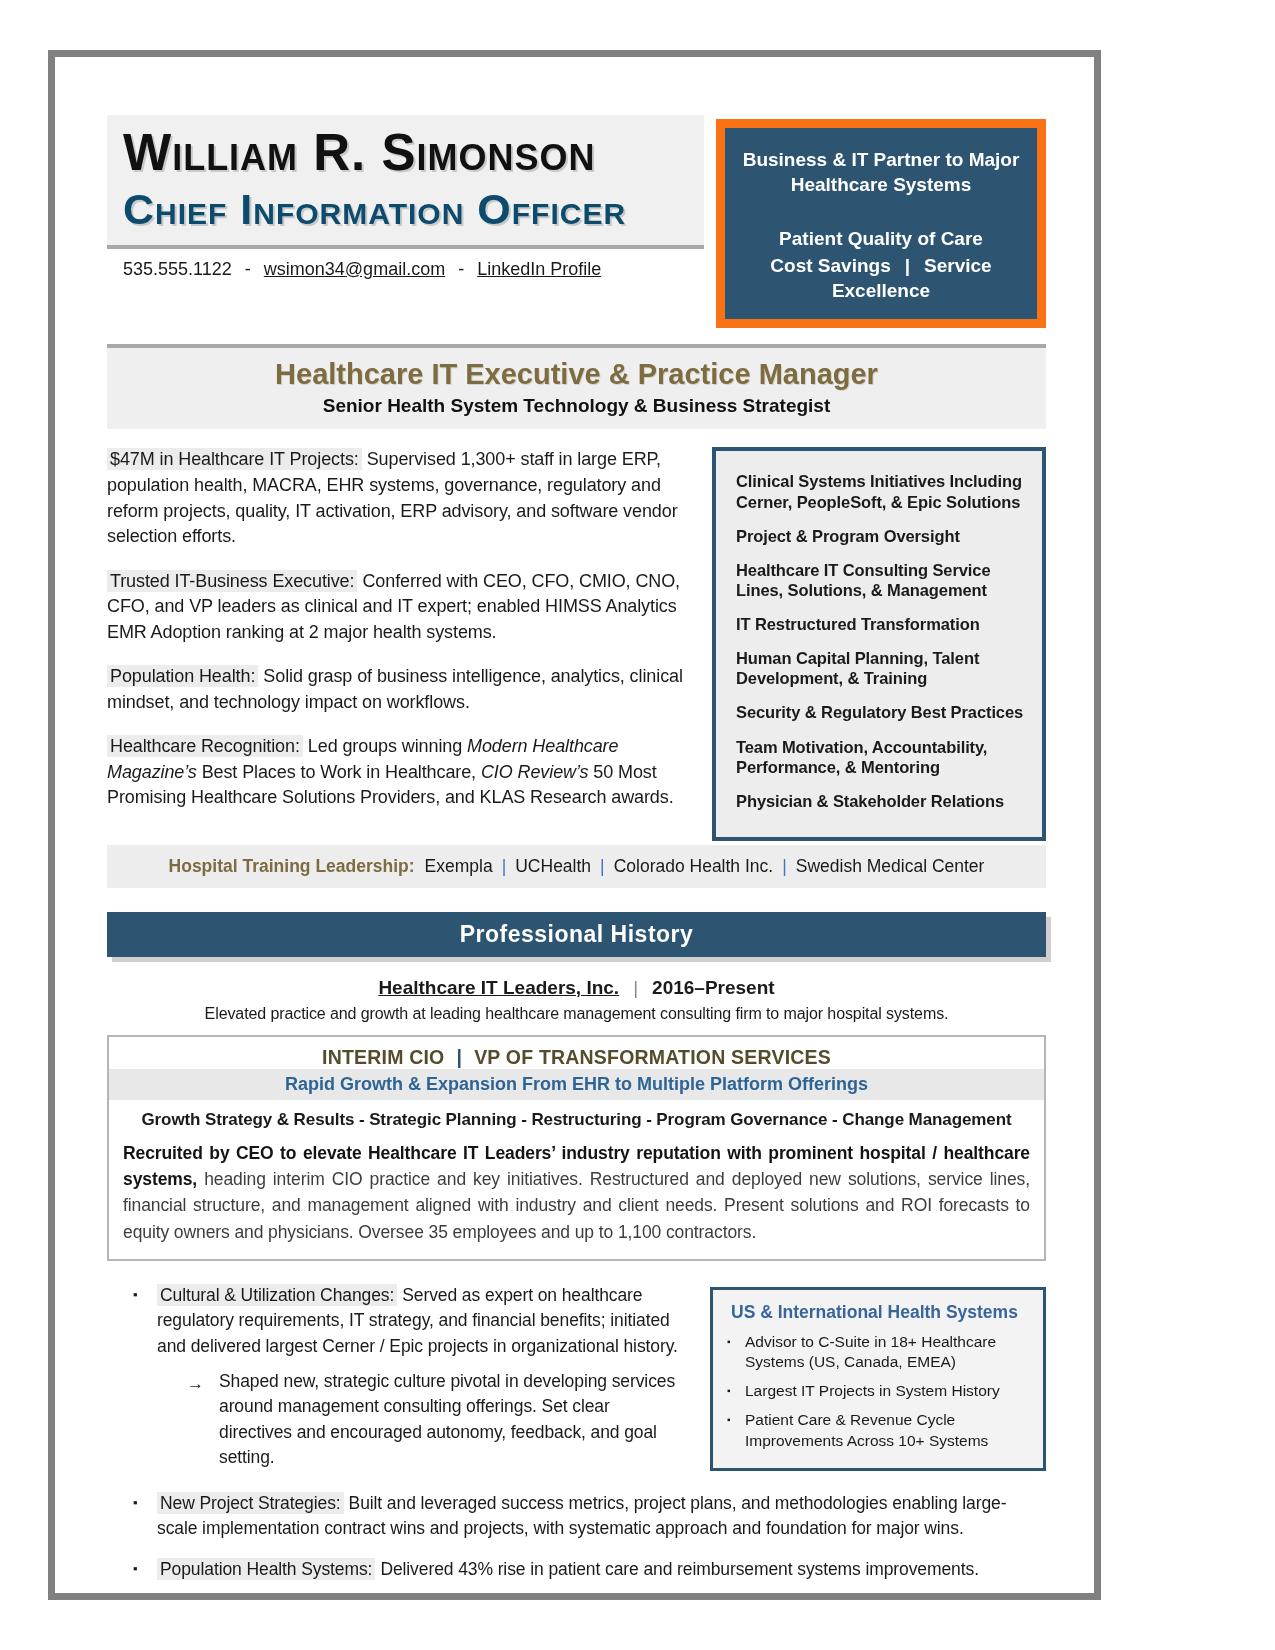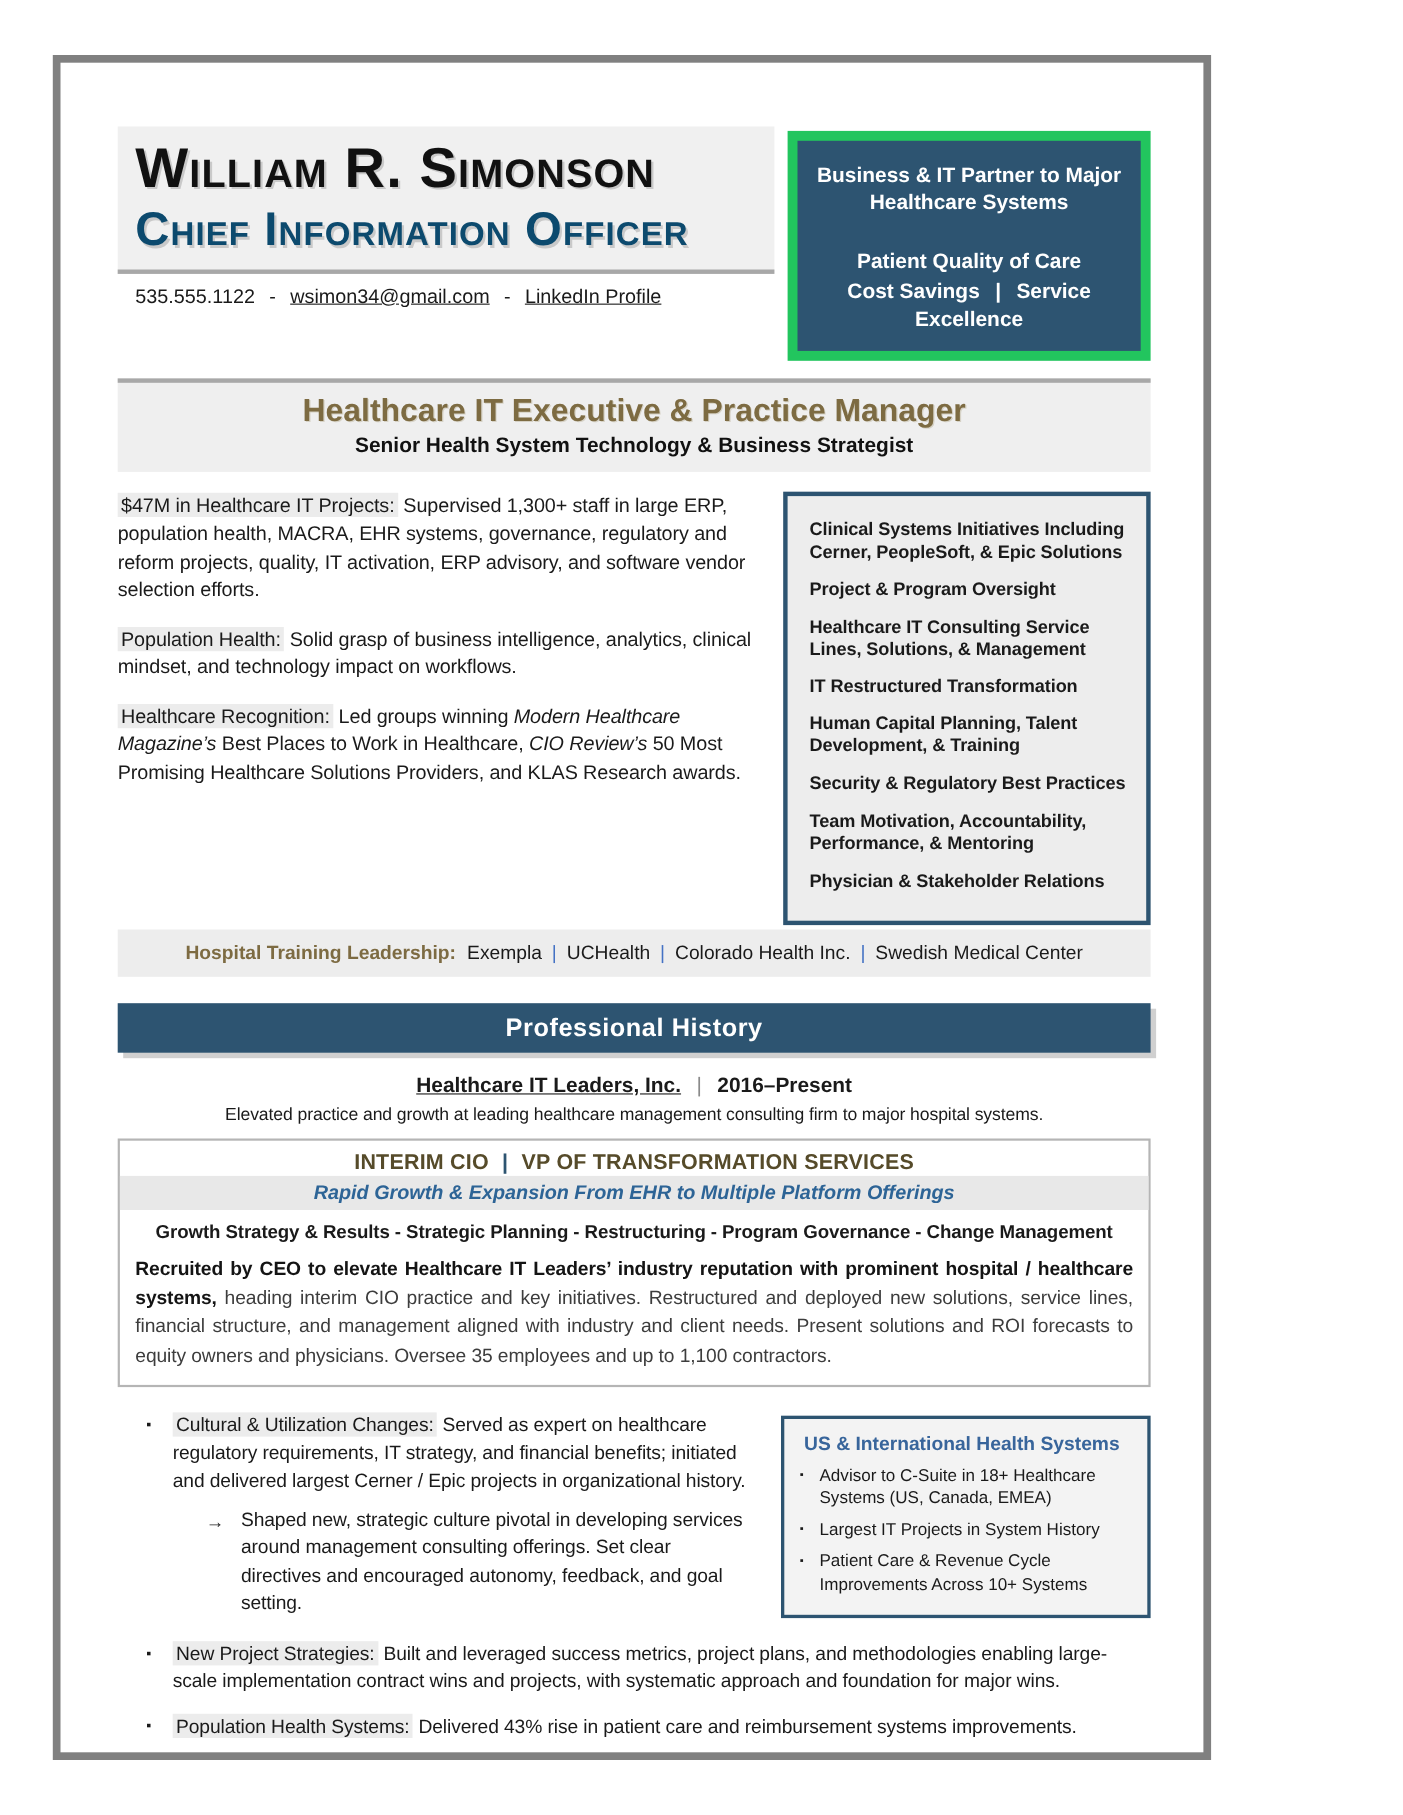--- a/index.html
+++ b/index.html
@@ -44,21 +44,21 @@
     line-height: 1.0;
     letter-spacing: 1px;
     color: #0c4a6e;
     text-shadow: 2px 2px 0 #c9c9c9;
     margin-top: 10px;
   }
   .contact-line { padding: 10px 0 0 16px; font-size: 18px; color: #1a1a1a; }
   .contact-line .dash { margin: 0 8px; }
   .contact-line a { color: #1a1a1a; text-decoration: underline; }
 
-  .value-card-wrap { width: 330px; background: #22c55e; padding: 9px; margin-top: 4px; }
+  .value-card-wrap { width: 330px; background: #f97316; padding: 9px; margin-top: 4px; }
   .value-card {
     background: #2d5471; color: #ffffff; text-align: center;
     padding: 20px 10px 16px; font-weight: bold; font-size: 19px; line-height: 1.3;
   }
   .vc-line2 { margin-top: 30px; }
   .vc-line3 { margin-top: 2px; }
   .vc-line3 .vc-pipe { margin: 0 14px; }
 
   
   .headline-band {
@@ -104,21 +104,21 @@
   .company-pipe { color: #8a8a8a; font-weight: normal; margin: 0 14px; }
   .company-desc { text-align: center; font-size: 16px; margin-top: 6px; letter-spacing: -0.1px; }
 
   .role-box { border: 2px solid #b5b5b5; margin-top: 12px; background: #ffffff; }
   .role-line {
     text-align: center; font-weight: bold; font-size: 19.5px;
     color: #564b2a; padding: 9px 0 0; letter-spacing: 0.2px;
   }
   .role-pipe { color: #2d5471; margin: 0 12px; }
   .role-tagline {
-    background: #e8e8e8; color: #2d6496; font-weight: bold; font-style: italic;
+    background: #e8e8e8; color: #2d6496; font-weight: bold; 
     text-align: center; font-size: 18px; padding: 5px 0;
   }
   .role-keywords { text-align: center; font-weight: bold; font-size: 17px; padding: 10px 0 2px; letter-spacing: -0.1px; }
   .role-para {
     margin: 0; padding: 8px 14px 14px; font-size: 17.5px; line-height: 1.5;
     text-align: justify; color: #3d3d3d; letter-spacing: -0.1px;
   }
   .role-para b { color: #141414; }
 
   
@@ -171,20 +171,23 @@
 
     <section class="headline-band">
       <div class="headline-title">Healthcare IT Executive &amp; Practice Manager</div>
       <div class="headline-sub">Senior Health System Technology &amp; Business Strategist</div>
     </section>
 
     <section class="summary-row">
       <div class="summary-col">
         <p class="summary-para">
           <span class="p-label">$47M in Healthcare IT Projects:</span><span class="p-body">Supervised 1,300+ staff in large ERP, population health, MACRA, EHR systems, governance, regulatory and reform projects, quality, IT activation, ERP advisory, and software vendor selection efforts.</span>
+        </p>
+        <p class="summary-para">
+          <span class="p-label">Trusted IT-Business Executive:</span><span class="p-body">Conferred with CEO, CFO, CMIO, CNO, CFO, and VP leaders as clinical and IT expert; enabled HIMSS Analytics EMR Adoption ranking at 2 major health systems.</span>
         </p>
         <p class="summary-para">
           <span class="p-label">Population Health:</span><span class="p-body">Solid grasp of business intelligence, analytics, clinical mindset, and technology impact on workflows.</span>
         </p>
         <p class="summary-para">
           <span class="p-label">Healthcare Recognition:</span><span class="p-body"><span>Led groups winning </span><span class="ital">Modern Healthcare Magazine’s</span><span> Best Places to Work in Healthcare, </span><span class="ital">CIO Review’s</span><span> 50 Most Promising Healthcare Solutions Providers, and KLAS Research awards.</span></span>
         </p>
       </div>
       <aside class="skills-panel">
         <div class="skill-item">Clinical Systems Initiatives Including Cerner, PeopleSoft, &amp; Epic Solutions</div>

